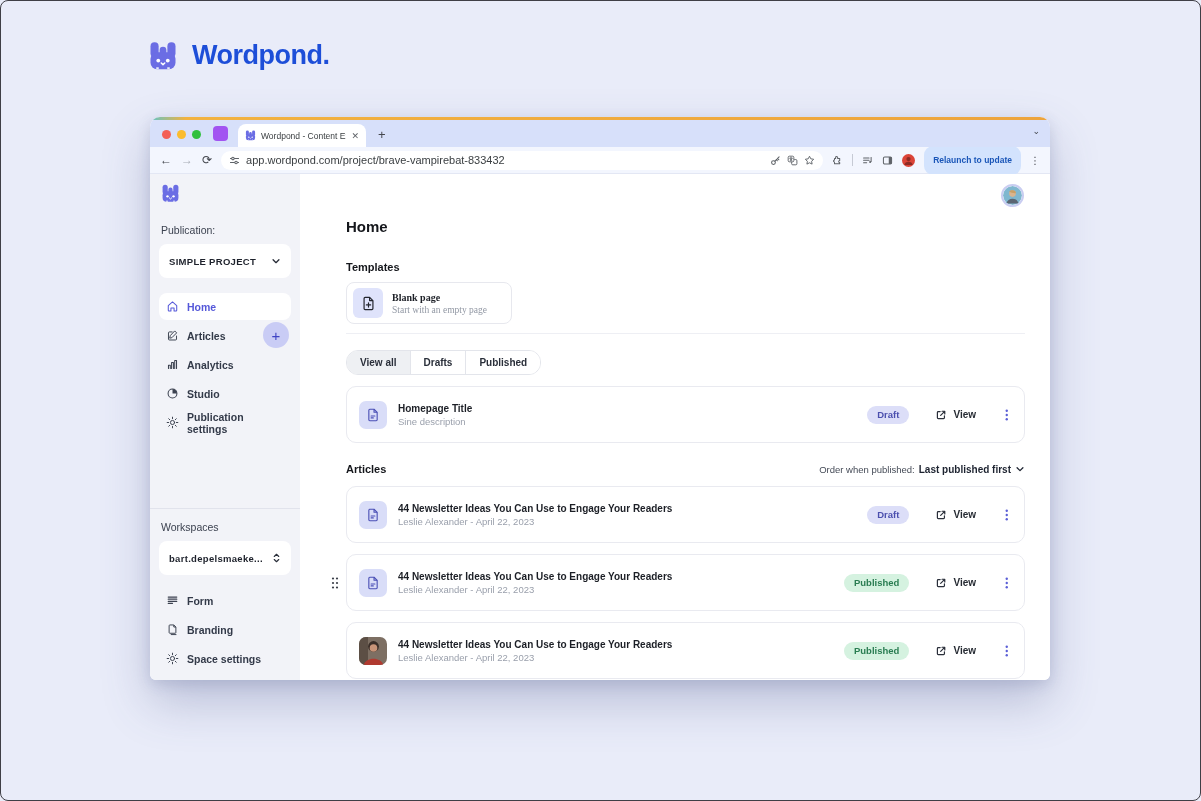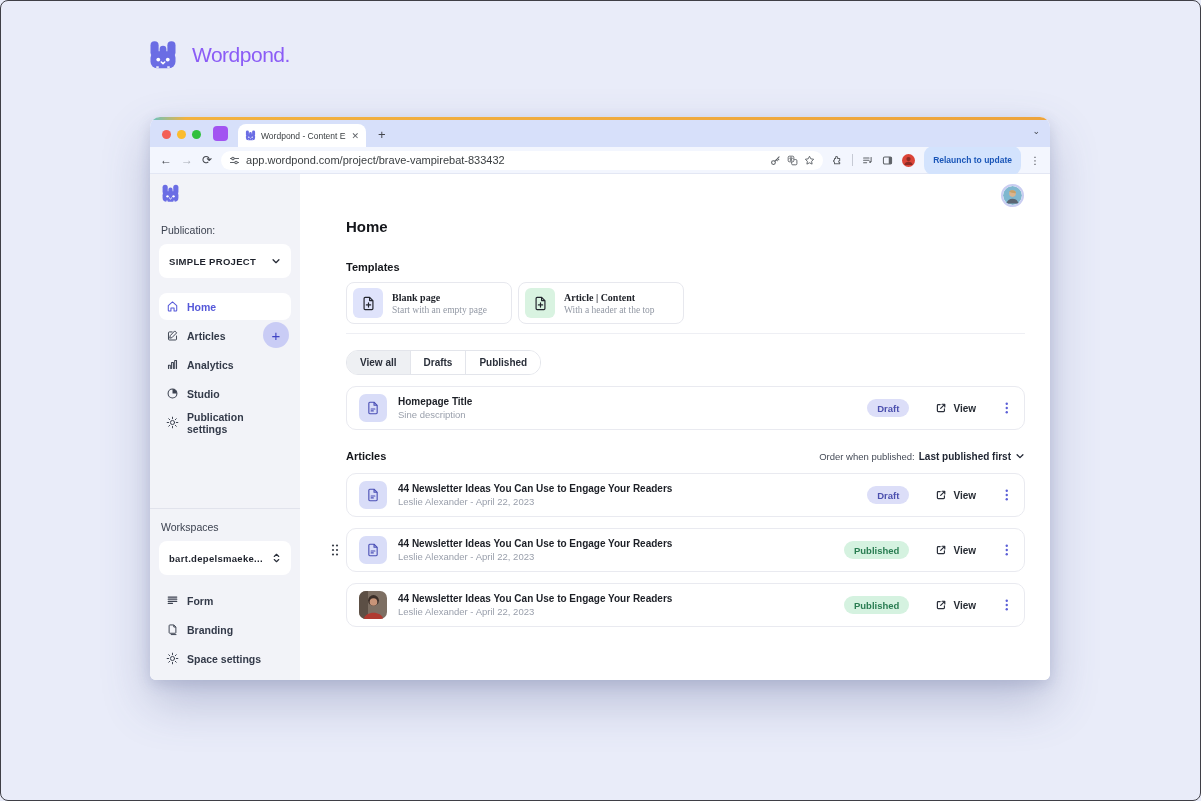--- a/index.html
+++ b/index.html
@@ -3,21 +3,21 @@
 <meta charset="utf-8">
 <style>
   * { margin:0; padding:0; box-sizing:border-box; }
   html,body { width:1201px; height:801px; }
   body { font-family:"Liberation Sans", sans-serif; background:#e9ecf9; position:relative; overflow:hidden; }
   .frame { position:absolute; inset:0; border:1px solid #3f3f46; border-radius:8px; pointer-events:none; z-index:50; }
 
   
   .brand { position:absolute; left:148px; top:40px; display:flex; align-items:center; gap:14px; }
   .brand .logo-icon { width:30px; height:30px; color:#6b6de4; }
-  .brand .brand-text { font-size:21px; font-weight:400; letter-spacing:-0.5px; color:#8b5cf6; }
+  .brand .brand-text { font-size:27px; font-weight:700; letter-spacing:-0.5px; color:#1d4ed8; }
 
   
   .browser { position:absolute; left:150px; top:117px; width:900px; height:563px;
     border-radius:10px 10px 6px 6px; overflow:hidden; background:#fff;
     box-shadow:0 22px 48px rgba(76,86,140,.30), 0 4px 14px rgba(76,86,140,.18);
     display:flex; flex-direction:column; }
   .accent-line { height:3px; background:linear-gradient(90deg,#62c4c9 0%,#f2b23f 4%,#eda43c 100%); }
   .tabstrip { height:27px; background:#d7e0fa; display:flex; align-items:flex-end; padding:0 8px; position:relative; }
   .traffic { display:flex; gap:6px; align-items:center; margin:0 4px 8px 4px; }
   .traffic i { width:9px; height:9px; border-radius:50%; display:block; }
@@ -82,21 +82,21 @@
   .tpl-card:nth-child(2) .tpl-icon { background:#d9f3e1; }
   .tpl-card:nth-child(3) .tpl-icon { background:#f9eec9; }
   .tpl-title { font-size:10px; font-weight:700; color:#1c1f26; white-space:nowrap; }
   .tpl-sub { font-size:9.5px; color:#9298a4; margin-top:2px; white-space:nowrap; }
   .h-divider { margin-top:9px; height:1px; background:#eeeff4; }
   .tabs { margin-top:16px; display:inline-flex; border:1px solid #e3e5eb; border-radius:12px; overflow:hidden; }
   .tab-seg { padding:6px 13px; font-size:10px; font-weight:700; color:#2a2f3a; background:#fff; }
   .tab-seg + .tab-seg { border-left:1px solid #e3e5eb; }
   .tab-seg.active { background:#eef0f3; }
   .recent-head { margin-top:22px; }
-  .row-card { margin-top:11px; height:44px; border:1px solid #e9eaf0; border-radius:10px; background:#fff;
+  .row-card { margin-top:11px; height:57px; border:1px solid #e9eaf0; border-radius:10px; background:#fff;
     display:flex; align-items:center; padding:0 12px; position:relative; }
   .row-icon { width:28px; height:28px; border-radius:7px; background:#d9ddf8; display:flex; align-items:center;
     justify-content:center; flex:none; }
   .row-icon svg { width:16px; height:16px; color:#4a4fb5; }
   .row-thumb { width:28px; height:28px; border-radius:7px; overflow:hidden; flex:none; }
   .row-thumb svg { display:block; width:100%; height:100%; }
   .row-text { margin-left:11px; min-width:0; }
   .row-title { font-size:10px; font-weight:700; color:#1c1f26; white-space:nowrap; }
   .row-sub { font-size:9.5px; color:#999fab; margin-top:2px; white-space:nowrap; }
   .row-controls { margin-left:auto; display:flex; align-items:center; }
@@ -325,31 +325,20 @@
           <div class="tpl-icon">
               <svg viewBox="0 0 20 20">
                 <use href="#ic-doc-plus"></use>
               </svg>
             </div>
           <div>
             <div class="tpl-title">Blank page</div>
             <div class="tpl-sub">Start with an empty page</div>
           </div>
         </div>
-        <div class="tpl-card">
-          <div class="tpl-icon">
-              <svg viewBox="0 0 20 20">
-                <use href="#ic-doc-plus"></use>
-              </svg>
-            </div>
-          <div>
-            <div class="tpl-title">Article | Content</div>
-            <div class="tpl-sub">With a header at the top</div>
-          </div>
-        </div>
       </div>
 
       <div class="h-divider"></div>
 
       <div class="tabs">
         <div class="tab-seg active">View all</div>
         <div class="tab-seg">Drafts</div>
         <div class="tab-seg">Published</div>
       </div>
 

